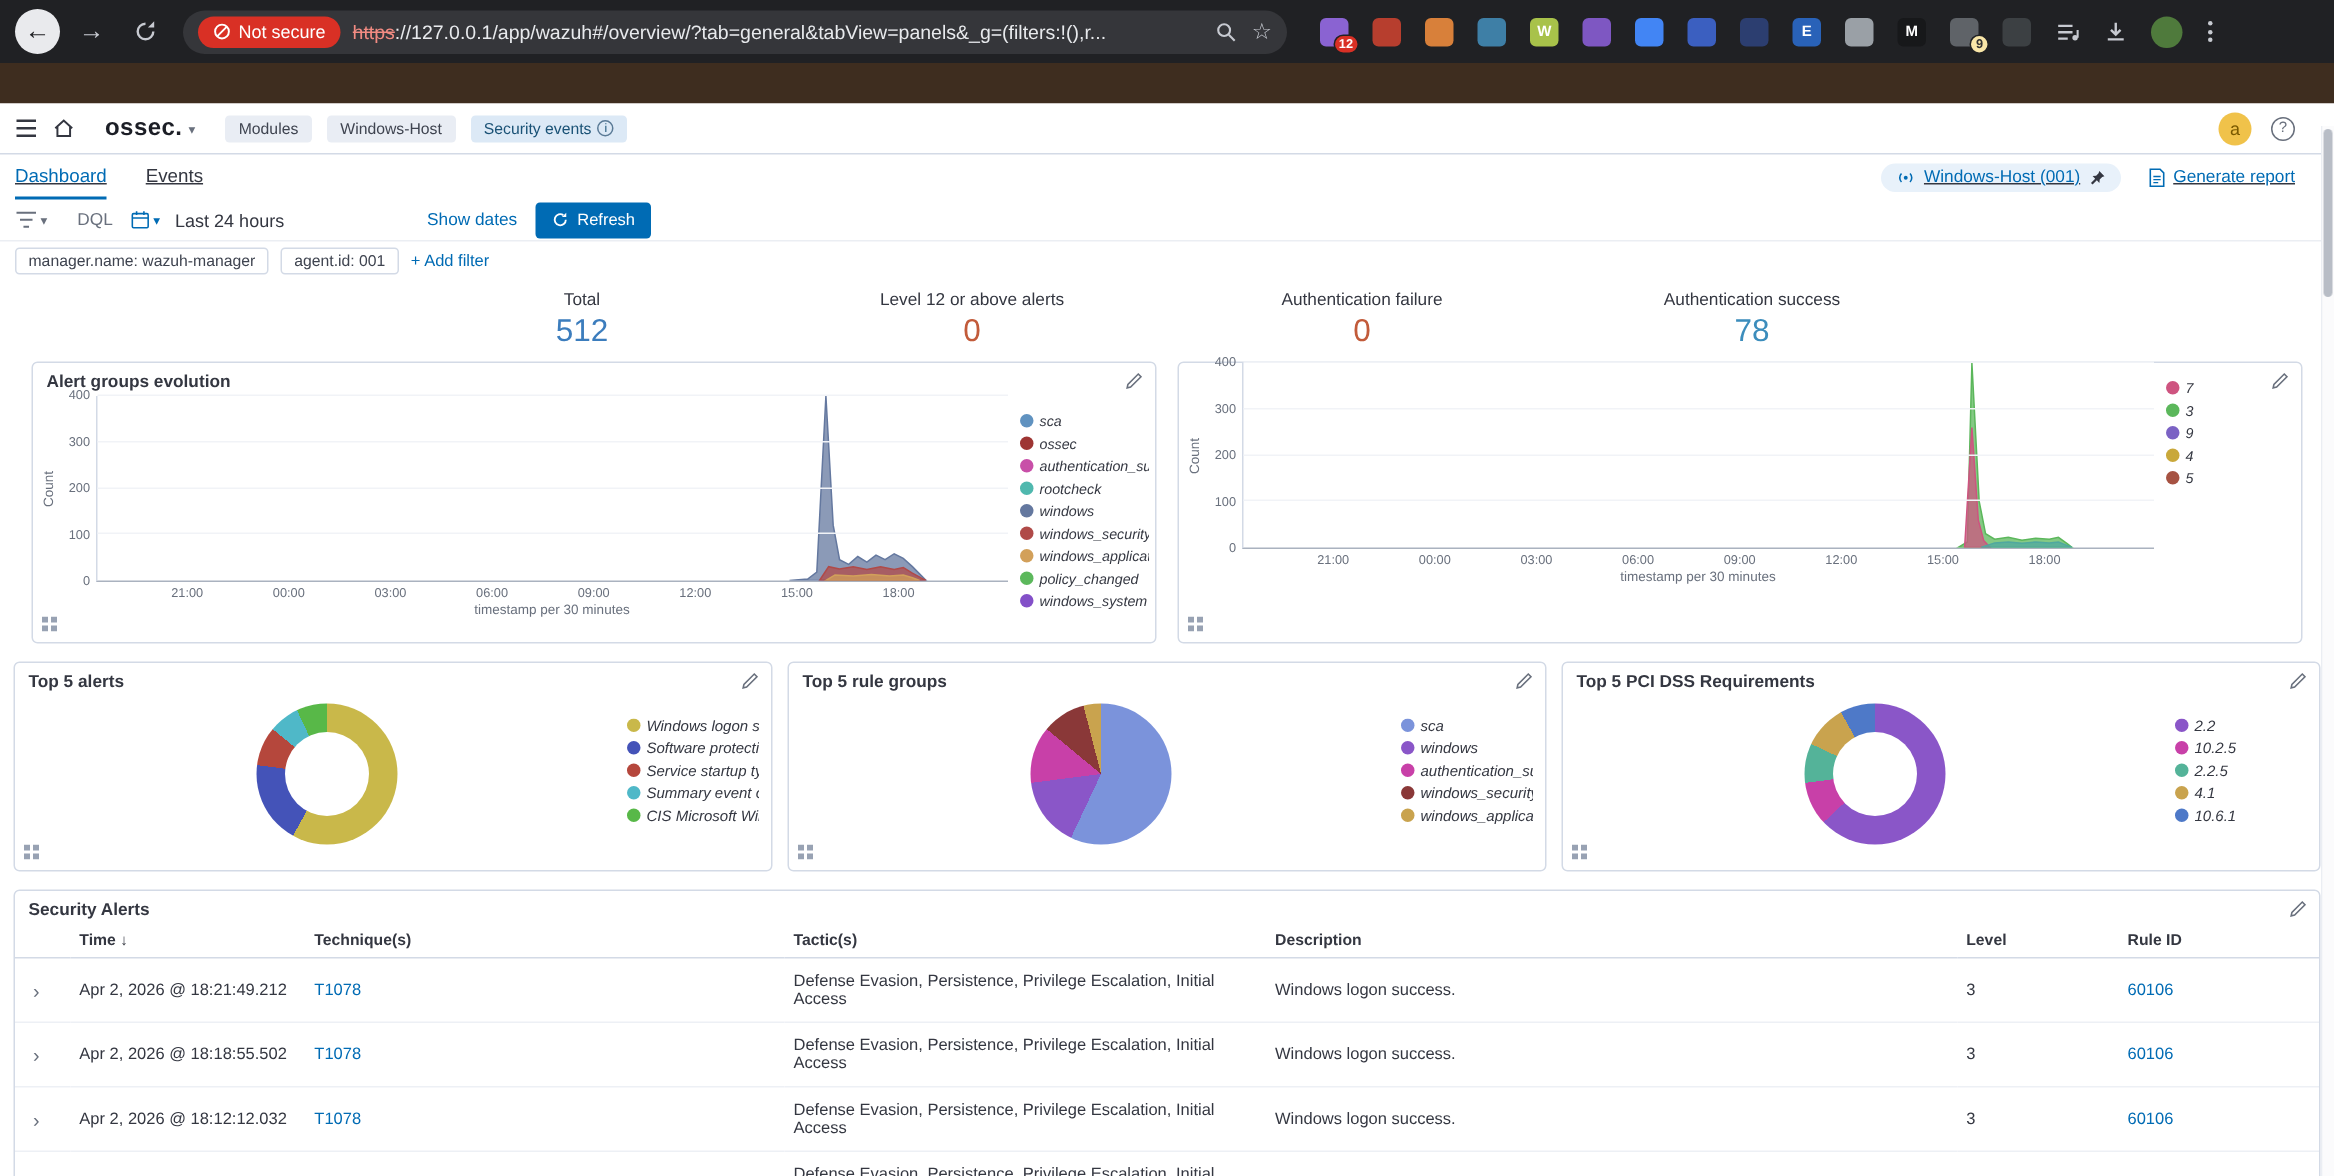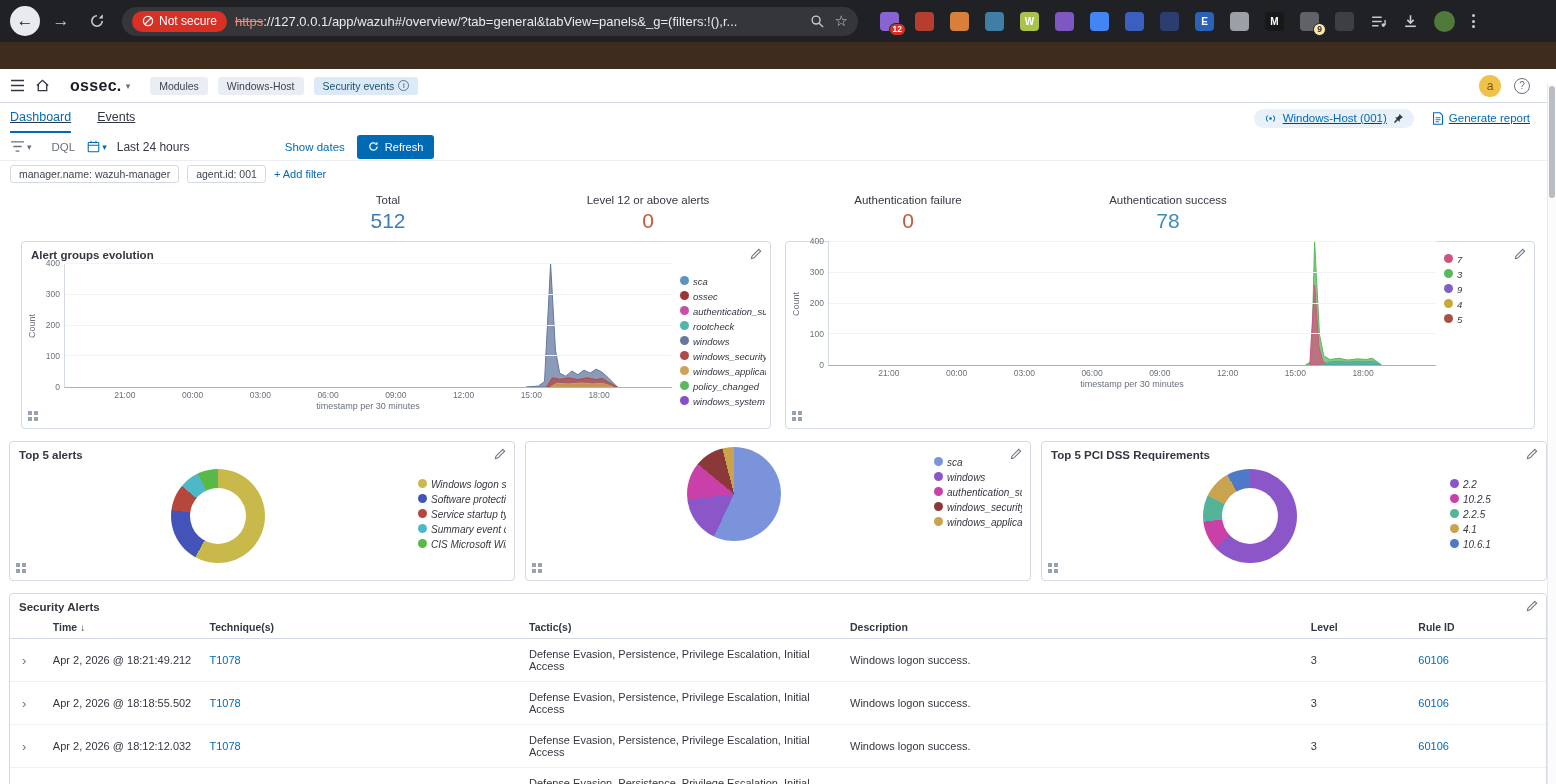--- a/index.html
+++ b/index.html
@@ -496,20 +496,21 @@
     </div>
     <button class="grid-icon"><svg width="10" height="10" viewBox="0 0 10 10">
           <rect x="0" y="0" width="4" height="4" fill="#98A2B3"></rect>
           <rect x="6" y="0" width="4" height="4" fill="#98A2B3"></rect>
           <rect x="0" y="6" width="4" height="4" fill="#98A2B3"></rect>
           <rect x="6" y="6" width="4" height="4" fill="#98A2B3"></rect>
         </svg></button>
   </div>
 
   <div class="panel">
+    <div class="panel-title">Top 5 rule groups</div>
     <button class="pencil"><svg width="12" height="12" viewBox="0 0 16 16">
           <path d="M11.8 1.8l2.4 2.4-9.2 9.2-3.1.7.7-3.1z" fill="none" stroke="#69707D" stroke-width="1.4"></path>
         </svg></button>
     <div class="round-wrap">
       <div class="round-area">
           <div class="round" style="background: conic-gradient(rgb(123, 147, 219) 0deg, rgb(123, 147, 219) 205.2deg, rgb(138, 86, 200) 205.2deg, rgb(138, 86, 200) 262.8deg, rgb(200, 64, 168) 262.8deg, rgb(200, 64, 168) 309.6deg, rgb(138, 56, 56) 309.6deg, rgb(138, 56, 56) 345.6deg, rgb(201, 163, 78) 345.6deg, rgb(201, 163, 78) 360deg);"></div>
         </div>
       <div class="legend">
           <div class="legend-item">
             <span class="dot" style="background:#7B93DB"></span>

